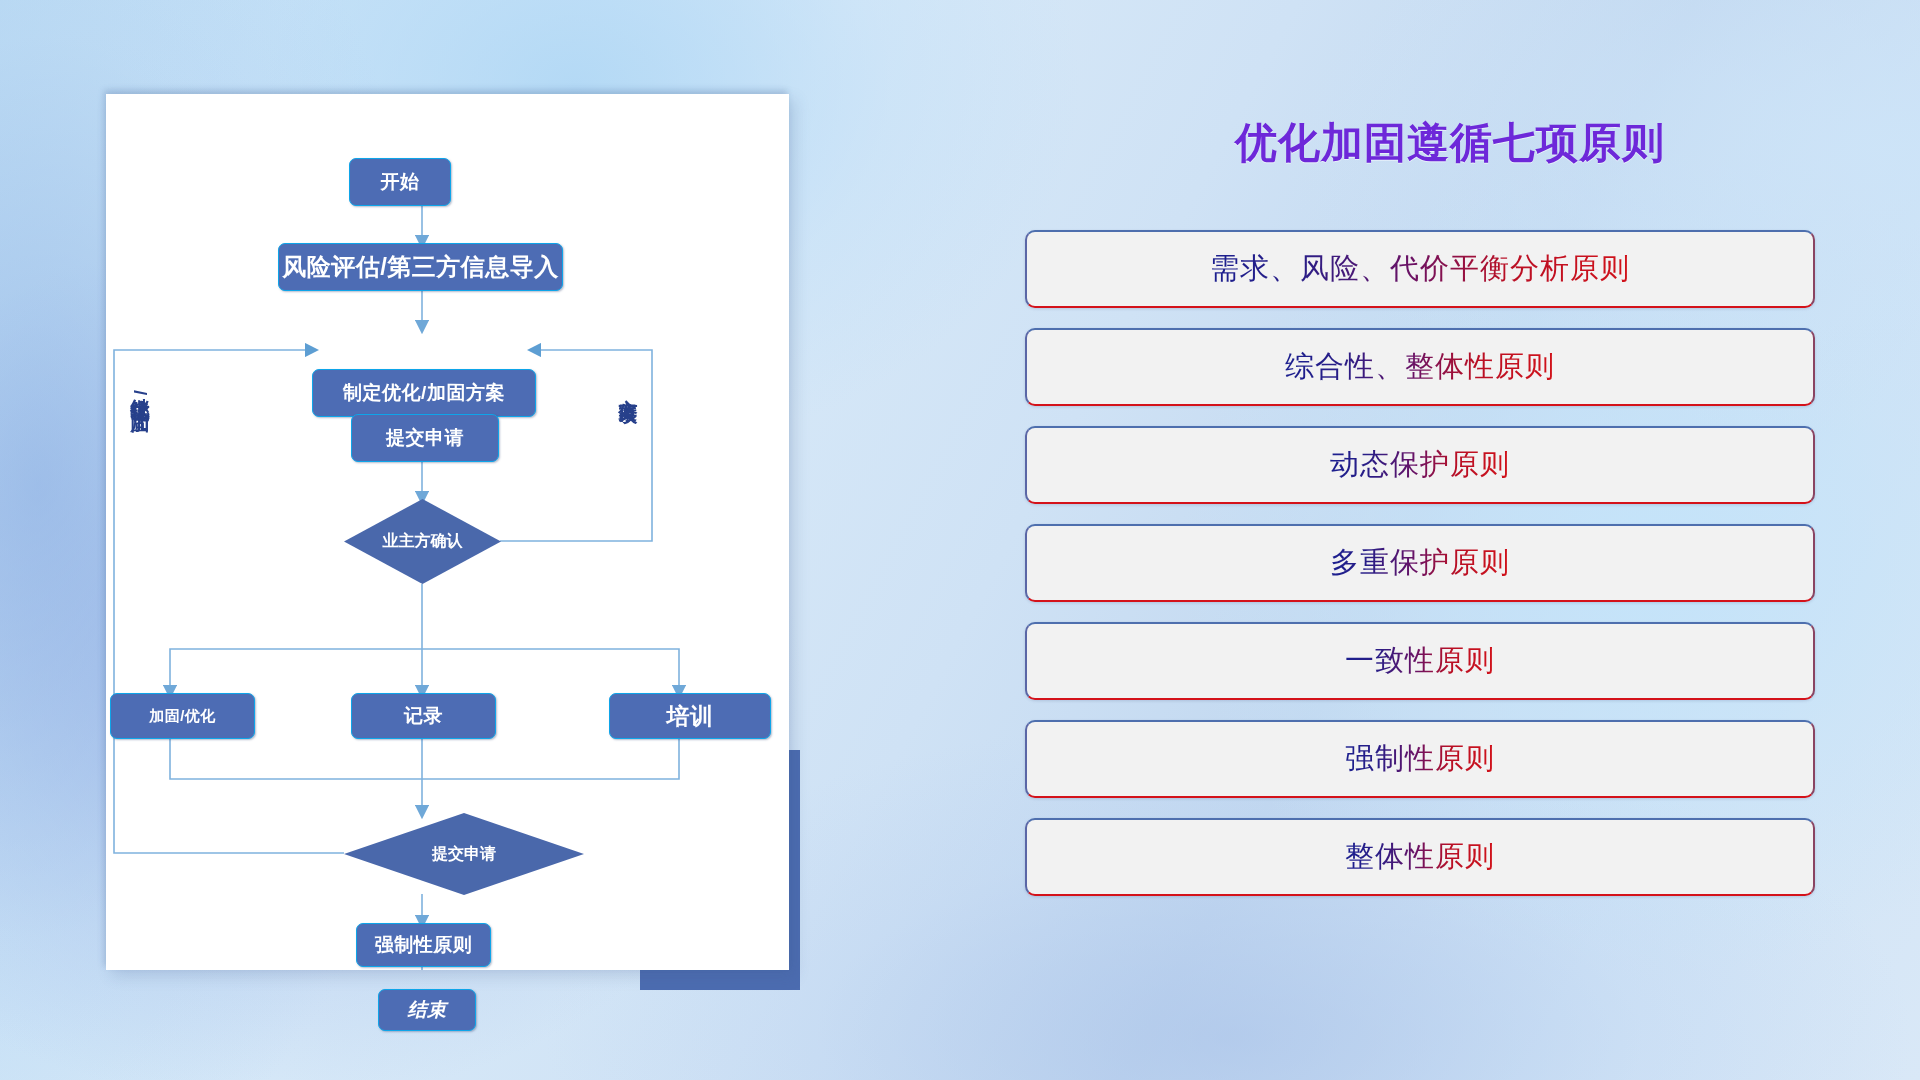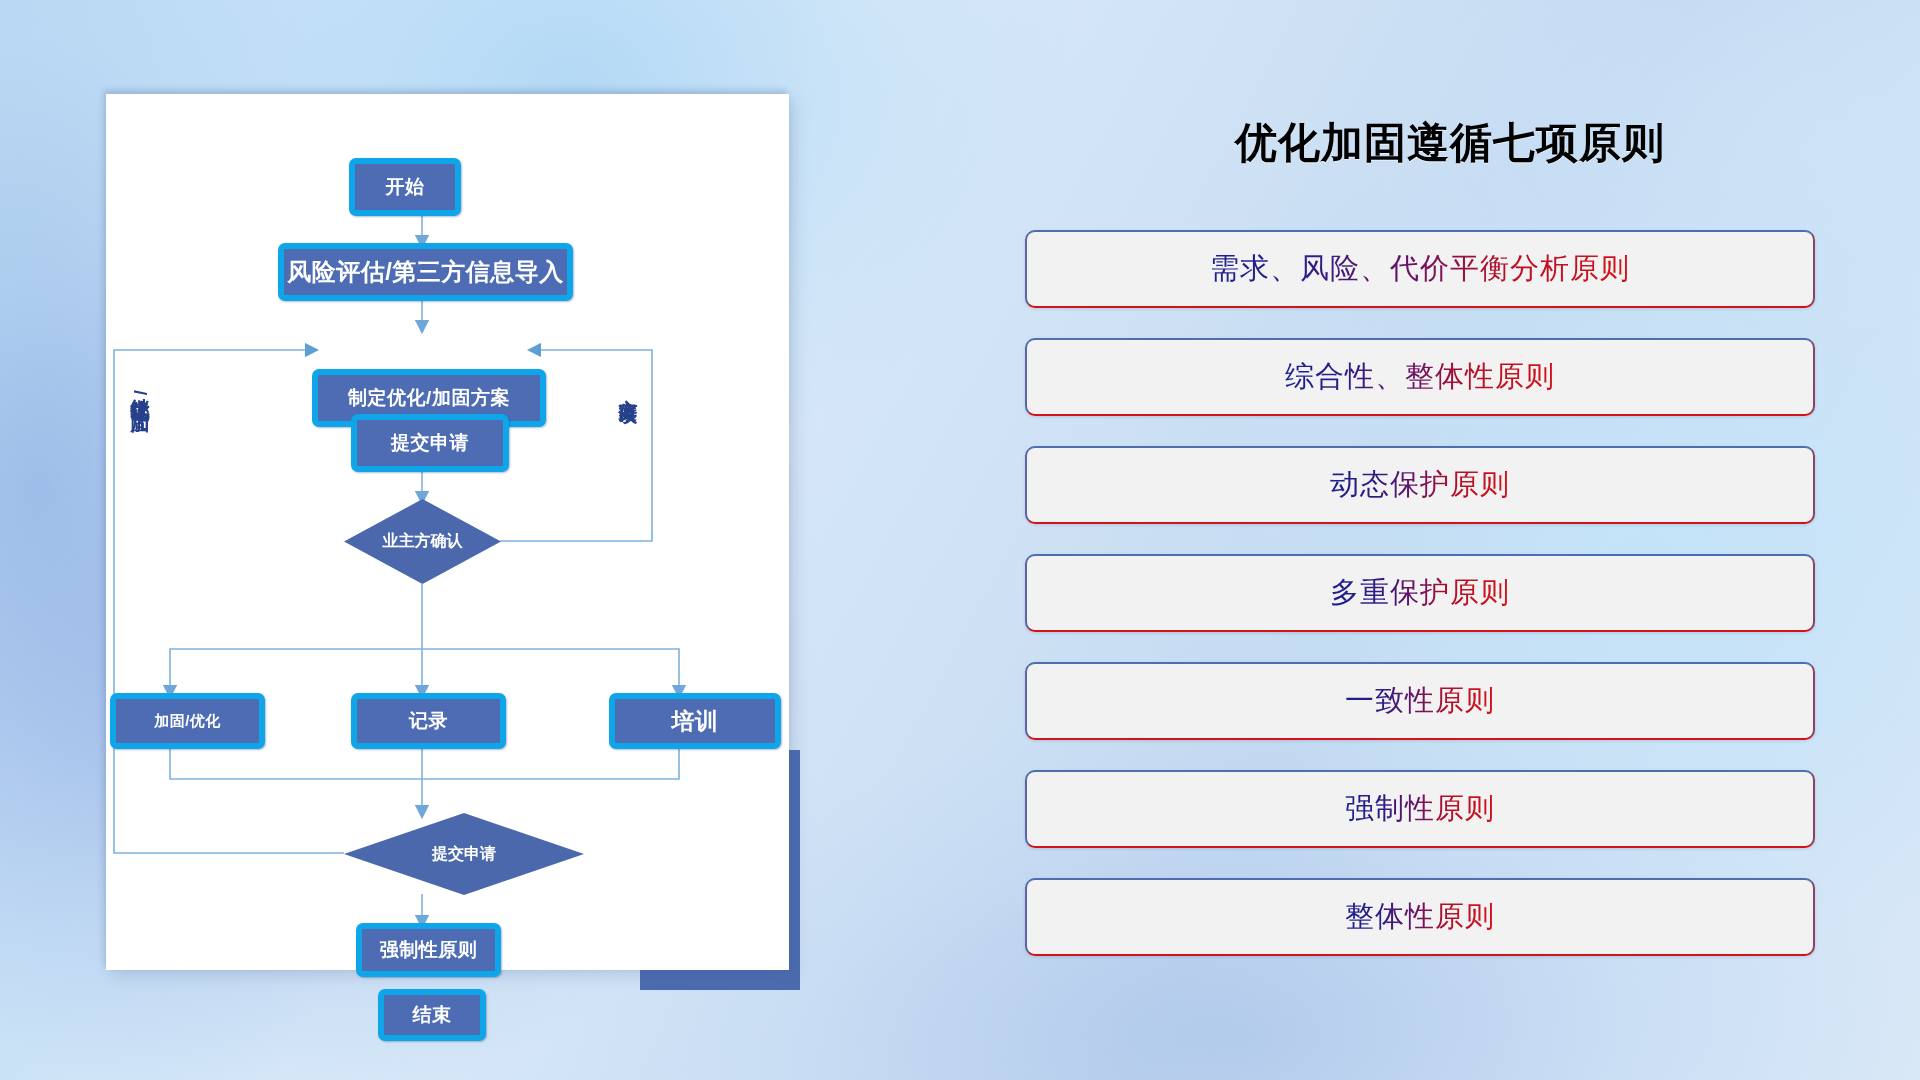--- a/index.html
+++ b/index.html
@@ -43,21 +43,21 @@
     background:#ffffff;z-index:2;
     box-shadow:-2px -4px 6px rgba(60,90,140,.22), 6px 6px 14px rgba(60,90,140,.18);
   }
   .fc{position:absolute;inset:0;}
   .fc svg{position:absolute;left:0;top:0;width:683px;height:876px;}
 
   
   .node{
     position:absolute;
     background:#4d6cb4;
-    border:6px solid #0ea5e9;
+    border:1px solid #0ea5e9;
     border-radius:7px;
     color:#ffffff;
     font-weight:bold;
     display:flex;align-items:center;justify-content:center;
     letter-spacing:.5px;
     box-shadow:1px 1px 2px rgba(40,60,110,.35);
     z-index:4;
     white-space:nowrap;
   }
   .diamond{
@@ -73,28 +73,28 @@
     writing-mode:vertical-rl;
     color:#27408b;font-weight:bold;font-size:19px;
     letter-spacing:2px;z-index:5;line-height:1.05;
   }
 
   
   .panel{position:absolute;left:1020px;top:100px;width:830px;height:880px;z-index:3;}
   .panel-title{
     position:absolute;left:130px;top:15px;width:600px;
     text-align:center;
-    font-size:42px;font-weight:bold;color:#000000;
+    font-size:42px;font-weight:bold;color:#6d28d9;
     letter-spacing:1px;
     text-shadow:0 1px 0 rgba(255,255,255,.55);
   }
   .plist{position:absolute;left:5px;top:130px;width:790px;}
   .pbox{
     position:relative;
-    height:74px;margin-bottom:30px;
+    height:74px;margin-bottom:20px;
     background:#f2f2f2;
     border-radius:10px;
     border-top:2px solid #4e6fae;
     border-left:2px solid #5a66a6;
     border-right:2px solid #8a4462;
     border-bottom:2.5px solid #d4121a;
     display:flex;align-items:center;justify-content:center;
     box-shadow:0 1px 3px rgba(70,90,140,.20);
   }
   .pbox-text{
@@ -193,21 +193,21 @@
     </div>
 
     <div class="diamond" style="left:238px;top:719px;width:240px;height:82px;font-size:16px;">
       <span>提交申请</span>
     </div>
 
     <div class="node" style="left:250px;top:829px;width:133px;height:42px;font-size:19px;">
       <span>强制性原则</span>
     </div>
 
-    <div class="node" style="left:272px;top:895px;width:96px;height:40px;font-size:19px;">
+    <div class="node" style="left:272px;top:895px;width:96px;height:40px;font-size:19px;font-style:italic;">
       <span>结束</span>
     </div>
 
     <div class="vlabel" style="left:24px;top:288px;">继续优化/加固</div>
 
     <div class="vlabel" style="left:512px;top:290px;">方案修改</div>
   </div>
 </div>
 
 <div class="panel">

